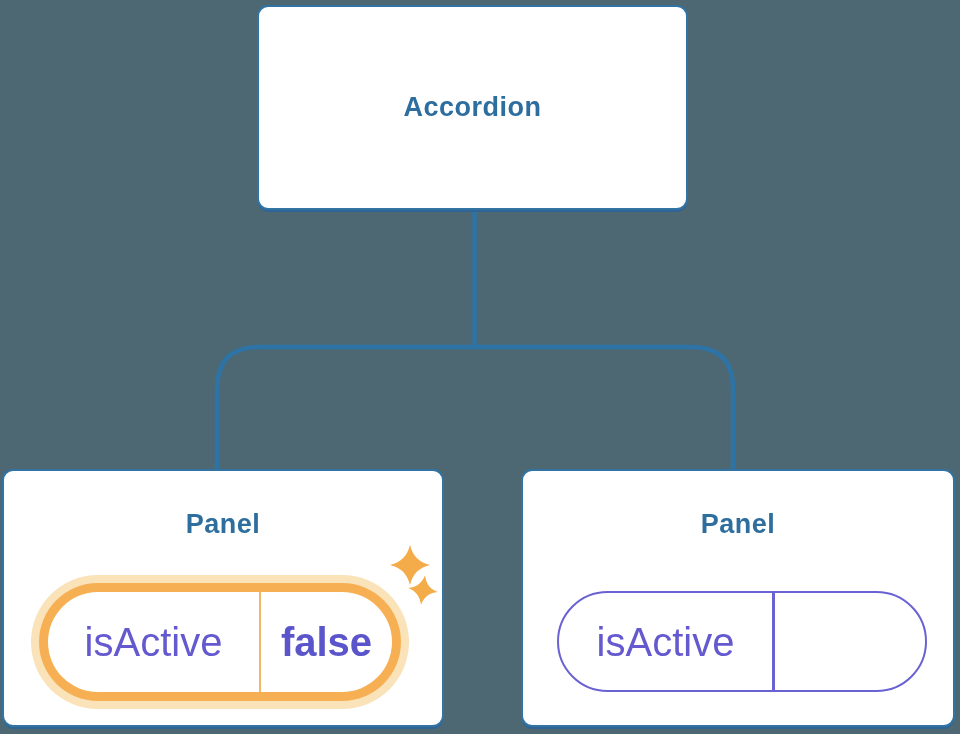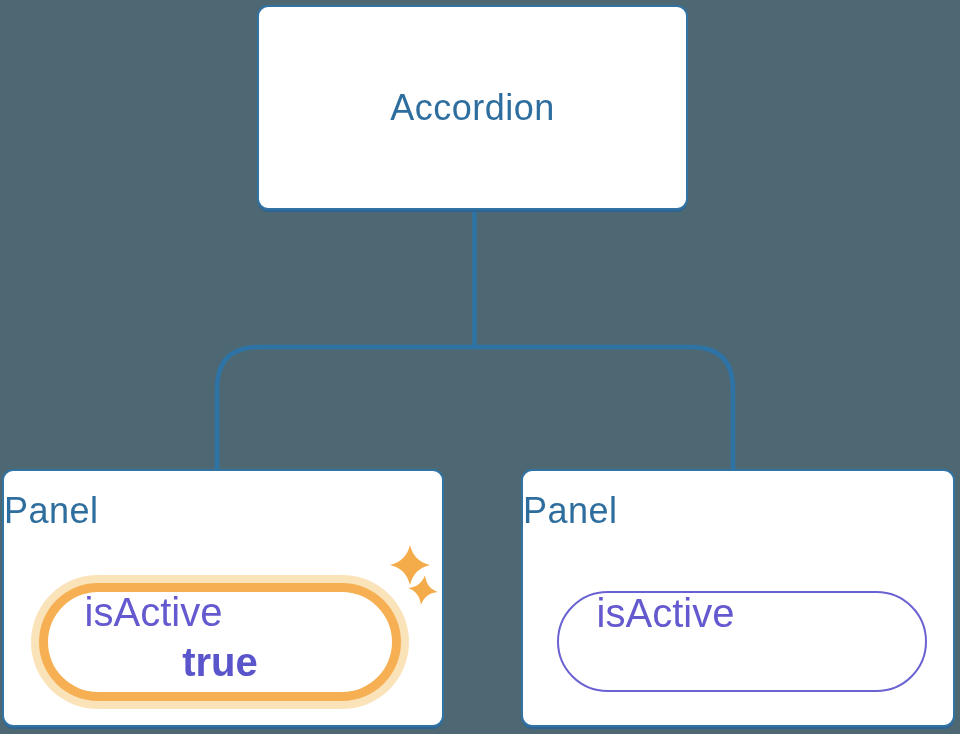--- a/index.html
+++ b/index.html
@@ -12,29 +12,29 @@
   .node {
     position:absolute; background:#ffffff; box-sizing:border-box;
     border:2px solid #3173a3; border-radius:11px;
     box-shadow:0 3px 0 -1px #2e6594;
   }
   .root-node {
     left:257px; top:5px; width:431px; height:205px;
     display:flex; align-items:center; justify-content:center;
   }
   .node-title {
-    color:#2e6e9e; font-size:36px; font-weight:normal; letter-spacing:0.5px;
+    color:#2e6e9e; font-size:27px; font-weight:bold; letter-spacing:0.5px;
     line-height:1.1;
   }
-  .panel-node .node-title { text-align:left; margin-top:20px; }
+  .panel-node .node-title { text-align:center; margin-top:39px; }
   .panel-left  { left:2px;   top:469px; width:442px; height:258px; }
   .panel-right { left:521px; top:469px; width:434px; height:258px; }
   .pill {
     position:absolute; display:flex; align-items:stretch;
-    background:#ffffff; box-sizing:border-box; overflow:hidden;flex-direction:column;
+    background:#ffffff; box-sizing:border-box; overflow:hidden;
   }
   .pill-active {
     left:44px; top:121px; width:344px; height:100px; border-radius:52px;
     box-shadow:0 0 0 9px #f6b053, 0 0 0 17px #fae2b9;
   }
   .pill-inactive {
     left:34px; top:120px; width:370px; height:101px; border-radius:52px;
     border:2.5px solid #6a62d2;
   }
   .pill-cell {
@@ -65,21 +65,21 @@
   <div class="node root-node">
     <div class="node-title">Accordion</div>
   </div>
 
   <div class="node panel-node panel-left">
     <div class="node-title">Panel</div>
 
     <div class="pill pill-active">
       <div class="pill-cell cell-prop">isActive</div>
       <div class="pill-divider"></div>
-      <div class="pill-cell cell-value">true</div>
+      <div class="pill-cell cell-value">false</div>
     </div>
 
     <span class="sparkle sparkle-large">
       <svg width="40" height="40" viewBox="0 0 24 24" fill="currentColor">
         <path d="M12 0 C13.8 6.8 17.2 10.2 24 12 C17.2 13.8 13.8 17.2 12 24 C10.2 17.2 6.8 13.8 0 12 C6.8 10.2 10.2 6.8 12 0 Z"></path>
       </svg>
     </span>
     <span class="sparkle sparkle-small">
       <svg width="30" height="30" viewBox="0 0 24 24" fill="currentColor">
         <path d="M12 0 C13.8 6.8 17.2 10.2 24 12 C17.2 13.8 13.8 17.2 12 24 C10.2 17.2 6.8 13.8 0 12 C6.8 10.2 10.2 6.8 12 0 Z"></path>

